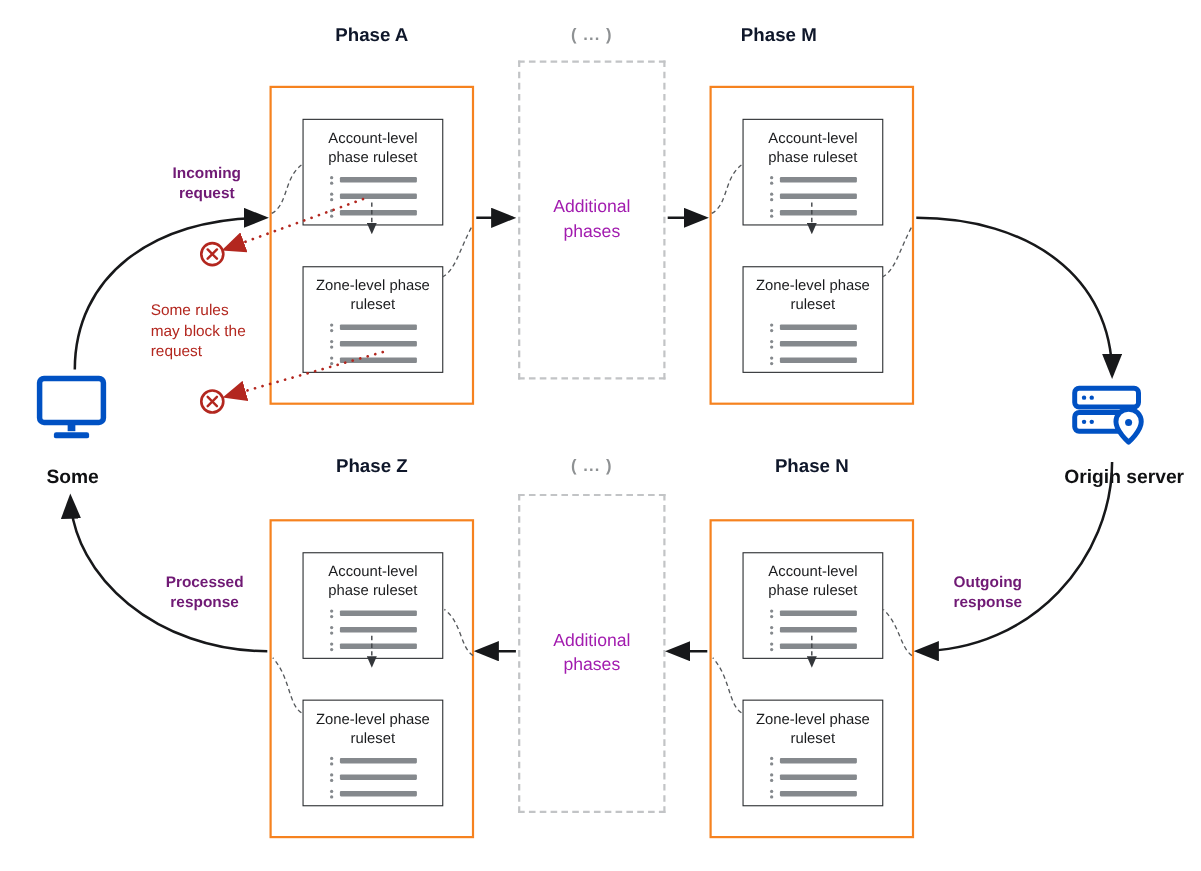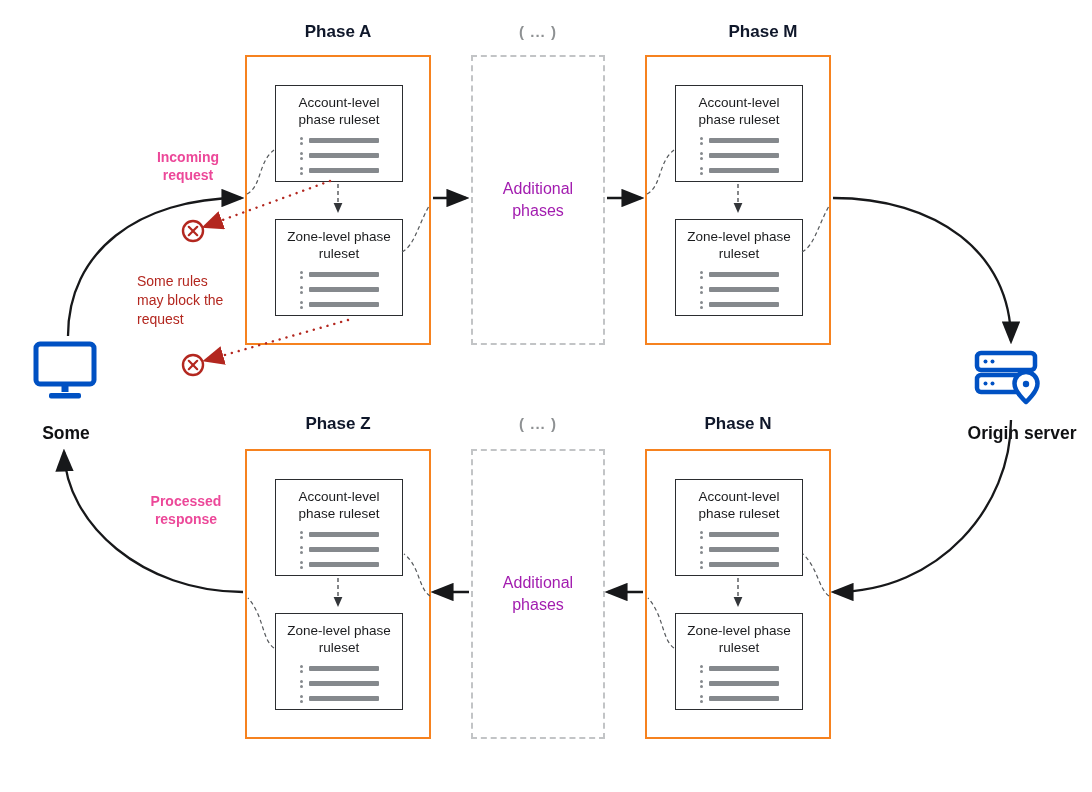--- a/index.html
+++ b/index.html
@@ -4,53 +4,53 @@
 <style>
   html,body{margin:0;padding:0;background:#fff;}
   .stage{
     position:relative;width:1092px;height:792px;background:#ffffff;
     font-family:"Liberation Sans", sans-serif;color:#17181a;overflow:hidden;
   }
   .head{position:absolute;text-align:center;font-weight:bold;font-size:17px;color:#0f172a;}
   .ellipsis{position:absolute;text-align:center;font-weight:bold;font-size:15px;color:#8e9193;letter-spacing:1px;}
   .phase-box{
     position:absolute;width:186px;height:290px;border:2px solid #f6821f;
-    background:#fff;box-sizing:border-box;
+    background:#fff;box-sizing:border-box;margin-top:23px;
   }
   .card{
     position:absolute;left:28px;width:128px;height:97px;border:1px solid #2b2d30;
     background:#fff;box-sizing:border-box;padding:9px 8px 8px 8px;
   }
   .card-account{top:28px;}
   .card-zone{top:162px;}
   .card-title{font-size:13.5px;line-height:1.25;text-align:center;color:#1b1c1e;margin-bottom:8px;}
   .rows{display:flex;flex-direction:column;gap:7px;align-items:center;}
   .row{display:flex;align-items:center;gap:6px;}
   .dots{display:flex;flex-direction:column;gap:2px;}
   .dot{width:3px;height:3px;border-radius:50%;background:#85898d;}
   .bar{width:70px;height:5px;background:#85898d;border-radius:1px;}
   .dashed-box{
     position:absolute;width:134px;height:290px;border:2px dashed #c2c4c6;background:#fff;
     box-sizing:border-box;display:flex;align-items:center;justify-content:center;
   }
   .dashed-box span{display:block;width:92px;text-align:center;font-size:16px;line-height:1.35;color:#a21caf;}
-  .flow-label{position:absolute;font-weight:bold;font-size:14px;line-height:1.3;text-align:center;color:#ec4899;}
+  .flow-label{position:absolute;font-weight:bold;font-size:14px;line-height:1.3;text-align:center;color:#701a75;}
   .block-note{position:absolute;left:137px;top:272px;width:88px;font-size:14px;line-height:1.35;color:#b3271f;font-weight:500;}
   .endpoint-label{position:absolute;text-align:center;font-weight:bold;font-size:17.5px;color:#101113;}
   .icon{position:absolute;}
   svg.overlay{position:absolute;left:0;top:0;pointer-events:none;}
 </style>
 </head>
 <body>
 
 <div class="stage">
 
   <div class="head" style="left:245px;top:22px;width:186px;">Phase A</div>
   <div class="ellipsis" style="left:471px;top:23px;width:134px;">( ... )</div>
-  <div class="head" style="left:670px;top:22px;width:186px;">Phase M</div>
+  <div class="head" style="left:615px;top:22px;width:186px;">Phase M</div>
   <div class="head" style="left:245px;top:414px;width:186px;">Phase Z</div>
   <div class="ellipsis" style="left:471px;top:415px;width:134px;">( ... )</div>
   <div class="head" style="left:645px;top:414px;width:186px;">Phase N</div>
 
   <div class="phase-box" style="left:245px;top:55px;">
     <div class="card card-account">
       <div class="card-title">Account-level phase ruleset</div>
       <div class="rows">
         <div class="row">
             <span class="dots">
@@ -270,21 +270,22 @@
               <i class="dot"></i>
               <i class="dot"></i>
             </span>
             <span class="bar"></span>
           </div>
       </div>
     </div>
   </div>
 
   <div class="flow-label" style="left:140px;top:148px;width:96px;">Incoming request</div>
-  <div class="flow-label" style="left:136px;top:492px;width:100px;">Processed response</div>
+  <div class="flow-label" style="left:848px;top:520px;width:100px;">Outgoing response</div>
+  <div class="flow-label" style="left:136px;top:520px;width:100px;">Processed response</div>
 
   <div class="block-note">Some rules may block the request</div>
 
   <div class="endpoint-label" style="left:18px;top:423px;width:96px;">Some</div>
   <div class="endpoint-label" style="left:954px;top:423px;width:136px;">Origin server</div>
 
   <svg class="icon" style="left:32px;top:340px;" width="66" height="62" viewBox="0 0 66 62">
     <rect x="4" y="4" width="58" height="40" rx="4" fill="#fff" stroke="#0051c3" stroke-width="5"></rect>
     <rect x="29.5" y="46" width="7" height="6" fill="#0051c3"></rect>
     <rect x="17" y="53" width="32" height="5.5" rx="2" fill="#0051c3"></rect>

